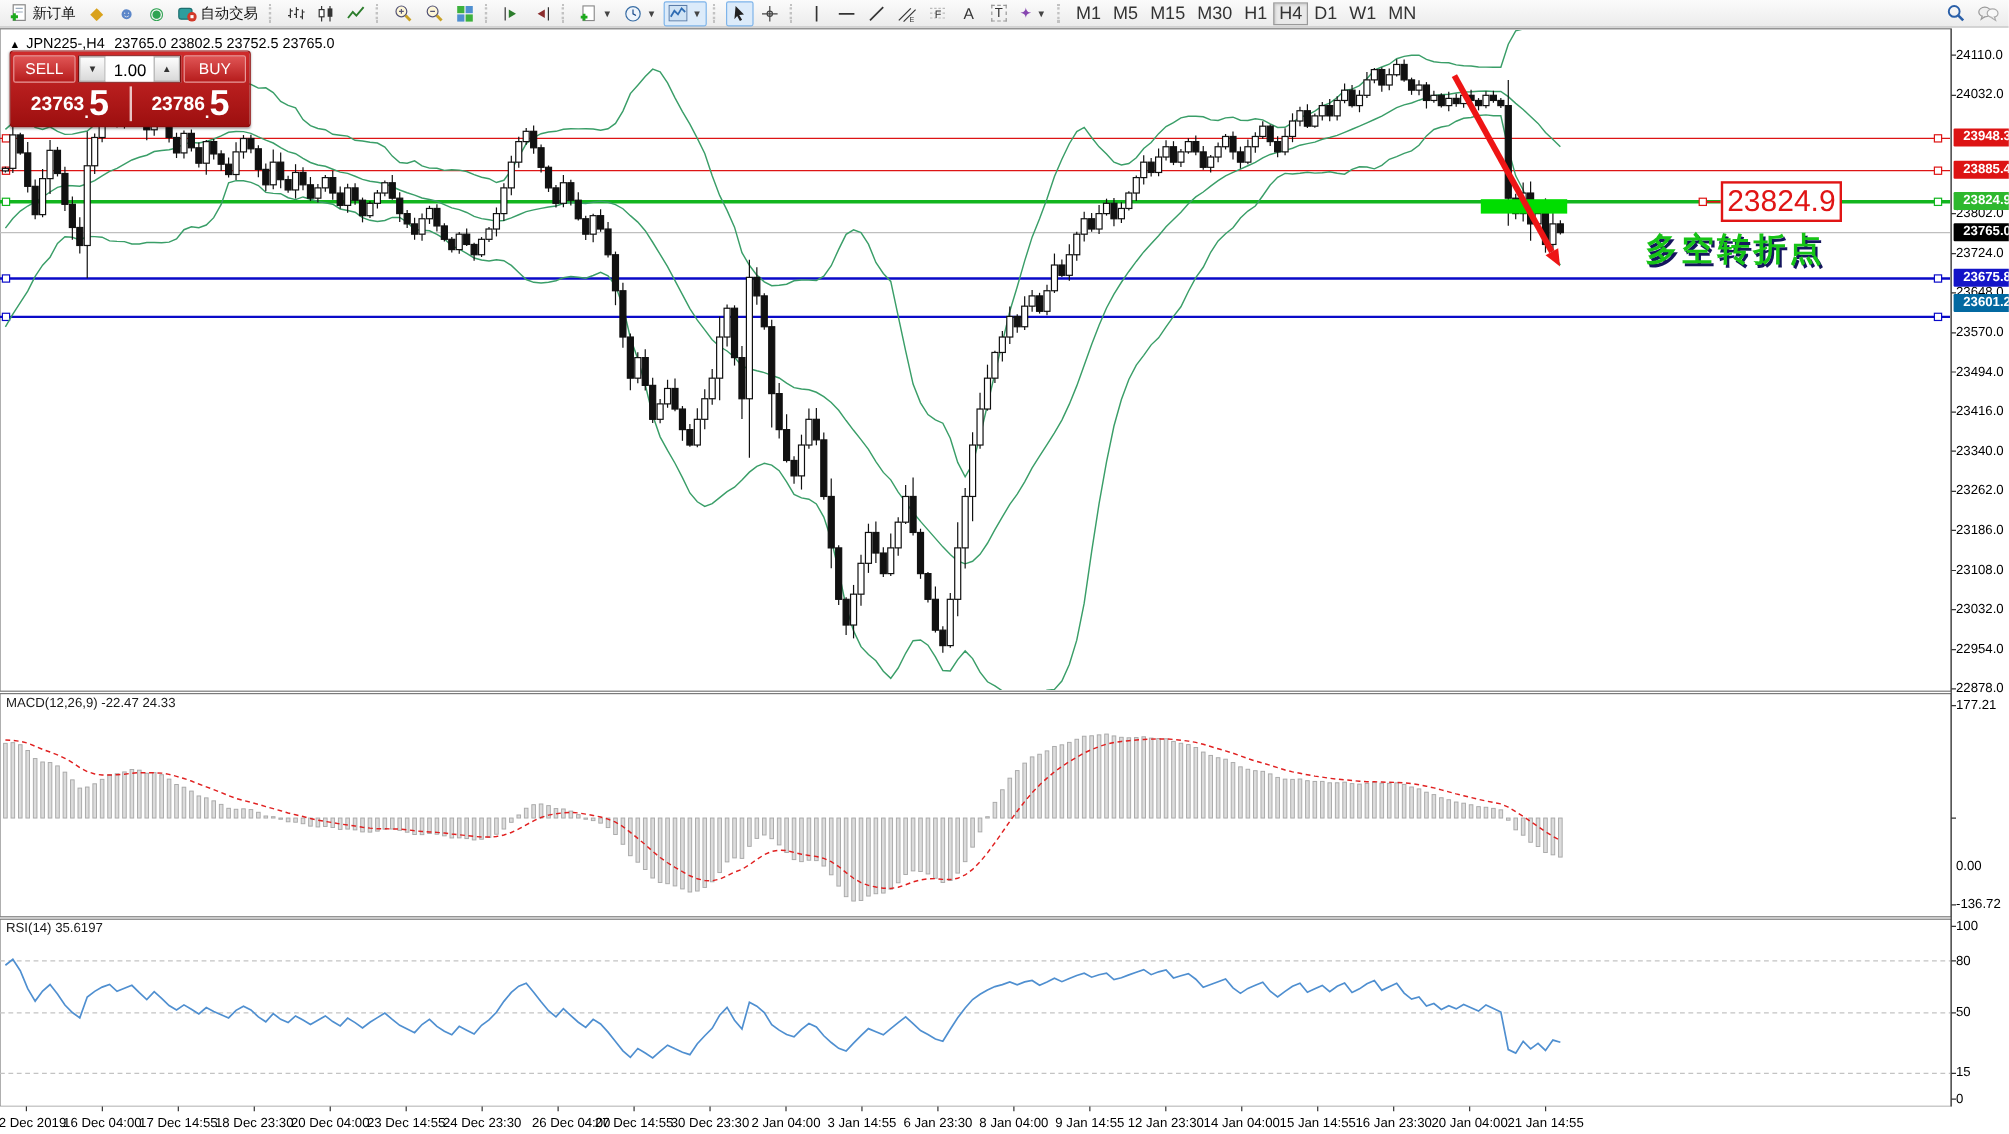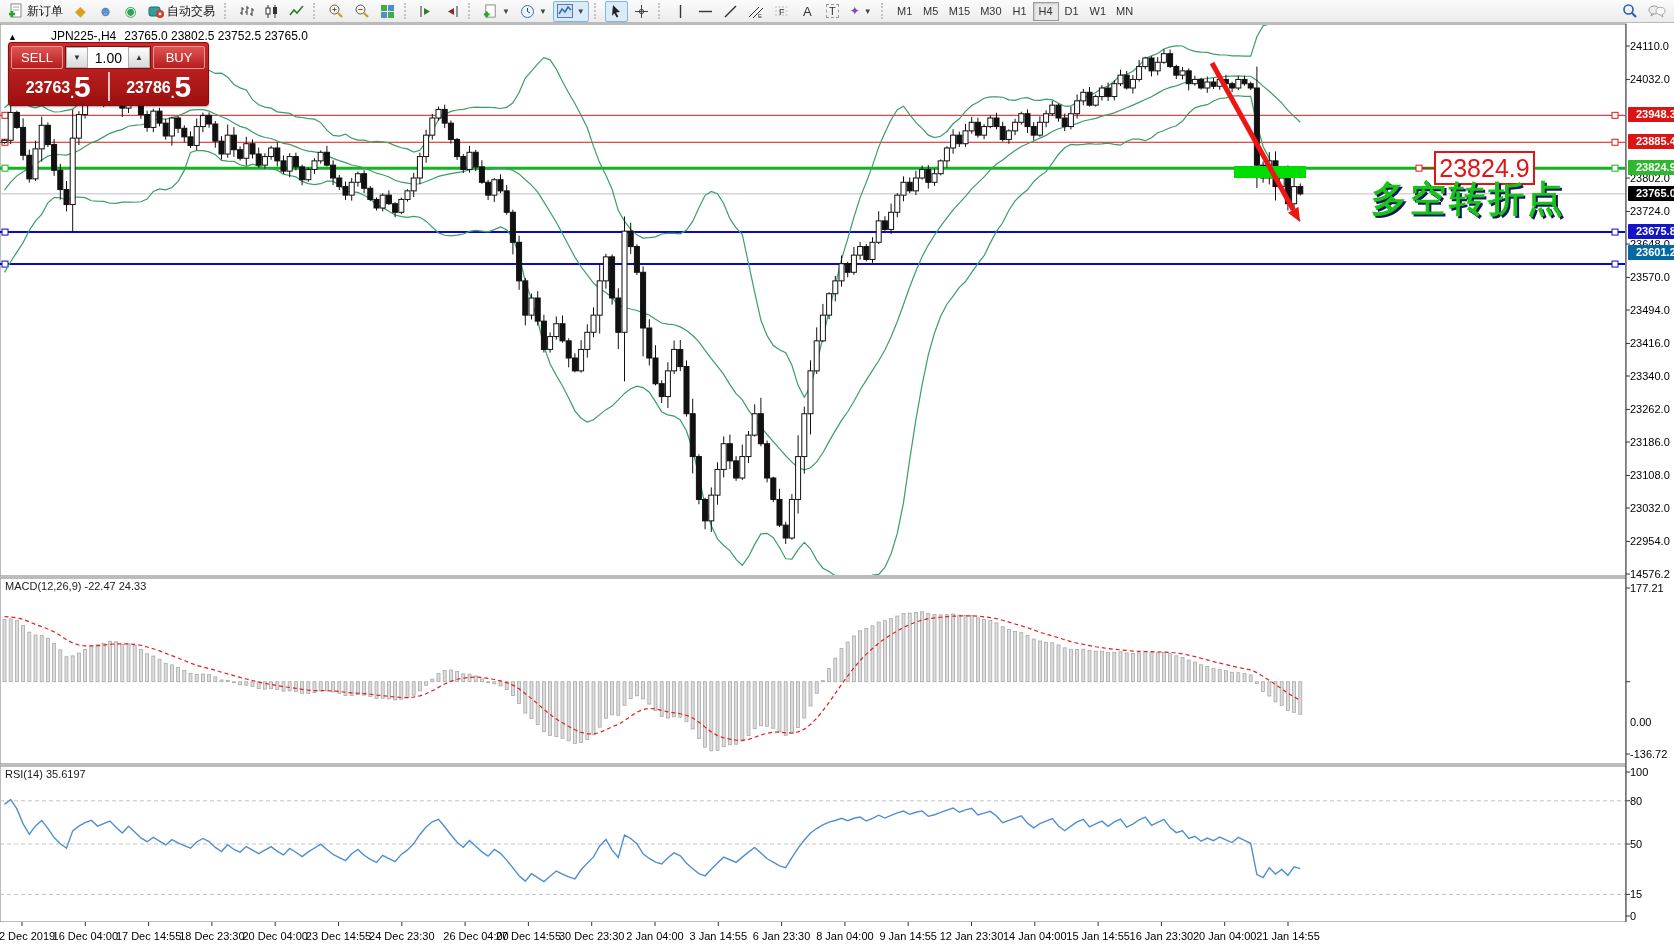--- a/index.html
+++ b/index.html
@@ -10,28 +10,28 @@
   
   #toolbar { position:absolute; left:0; top:0; width:1674px; height:23px;
     background:linear-gradient(#fbfbfb,#ececec); border-bottom:1px solid #b9b9b9;
     display:flex; align-items:center; padding:0 4px; gap:2px; z-index:50; }
   .tb-btn { height:21px; min-width:23px; display:flex; align-items:center; justify-content:center;
     gap:3px; padding:0 3px; border:1px solid transparent; border-radius:2px; font-size:12px; color:#222; cursor:default; }
   .tb-btn.pressed { background:#dcebfa; border:1px solid #7eb4ea; }
   .tb-label { font-size:12px; color:#111; }
   .tb-sep { width:6px; height:16px; border-left:2px dotted #c2c2c2; margin:0 3px; }
   .tf-btn { height:19px; min-width:26px; display:flex; align-items:center; justify-content:center;
-    font-size:11px; color:#333; border:1px solid transparent; padding:0 4px; }
+    font-size:15px; color:#333; border:1px solid transparent; padding:0 4px; }
   .tf-btn.active { background:#e9e9e9; border:1px solid #9a9a9a; box-shadow:inset 1px 1px 2px #c9c9c9; }
   .tb-spacer { flex:1; }
   .dd { font-size:8px; color:#444; margin-left:1px; }
 
   
   #chart-header { position:absolute; left:8px; top:29px; font-size:12px; color:#000; z-index:20; }
-  #chart-header .sym { margin-right:8px;margin-left:29px; }
+  #chart-header .sym { margin-right:8px; }
 
   
   #trade-panel { position:absolute; left:8px; top:42px; width:201px; height:64px; z-index:40;
     background:linear-gradient(#cf2b2b,#9d0f0f); border:1px solid #8c0d0d; border-radius:3px;
     box-shadow:0 1px 2px rgba(0,0,0,.35); }
   #tp-top { display:flex; height:27px; align-items:center; padding:2px 15px 0 2px; gap:2px; }
   .tp-btn { flex:0 0 52px; height:23px; display:flex; align-items:center; justify-content:center;
     color:#fff; font-size:13px; background:linear-gradient(#e05555,#b61c1c);
     border:1px solid #e89a9a; border-radius:2px; }
   #tp-vol { flex:1; height:23px; display:flex; background:#fff; border:1px solid #7a1010; }
@@ -49,21 +49,21 @@
   .pane-label { position:absolute; left:5px; font-size:11px; color:#1a1a1a; z-index:15; }
   #axis-col { position:absolute; left:1626px; top:0; width:48px; height:945px; z-index:18; }
   .ax-tick { position:absolute; left:4px; font-size:11px; color:#000; transform:translateY(-6px); }
   .price-tag { position:absolute; left:2px; height:15px; padding:0 8px; color:#fff; font-size:11px;
     font-weight:bold; line-height:15px; transform:translateY(-8px); border-radius:1px; }
   .time-label { position:absolute; top:930px; font-size:11px; color:#000; transform:translateX(-50%); white-space:nowrap; z-index:12; }
 
   
   #callout { position:absolute; left:1434px; top:151px; width:101px; height:34px; background:#fff;
     border:2px solid #e01515; color:#e01515; font-size:25px; text-align:center; line-height:30px; z-index:30; }
-  #turning { position:absolute; left:1371px; top:175px; font-size:36px; font-weight:bold; color:#17c417;
+  #turning { position:absolute; left:1371px; top:190px; font-size:27px; font-weight:bold; color:#17c417;
     letter-spacing:3px; text-shadow:2px 2px 0 #15155e; z-index:30; }
 
   svg text { font-family:"Liberation Sans", sans-serif; }
   #plot { position:absolute; left:0; top:0; z-index:5; }
 </style>
 </head>
 <body>
 
 <div id="app">
 
@@ -1039,21 +1039,21 @@
       <div class="ax-tick" style="top: 244.003px;">23648.0</div>
       <div class="ax-tick" style="top: 277.432px;">23570.0</div>
       <div class="ax-tick" style="top: 310.004px;">23494.0</div>
       <div class="ax-tick" style="top: 343.433px;">23416.0</div>
       <div class="ax-tick" style="top: 376.005px;">23340.0</div>
       <div class="ax-tick" style="top: 409.434px;">23262.0</div>
       <div class="ax-tick" style="top: 442.006px;">23186.0</div>
       <div class="ax-tick" style="top: 475.435px;">23108.0</div>
       <div class="ax-tick" style="top: 508.007px;">23032.0</div>
       <div class="ax-tick" style="top: 541.436px;">22954.0</div>
-      <div class="ax-tick" style="top: 574.008px;">14576.2</div>
+      <div class="ax-tick" style="top: 574.008px;">22878.0</div>
       <div class="price-tag" style="top: 115.301px; background: rgb(221, 20, 20);">23948.3</div>
       <div class="price-tag" style="top: 142.259px; background: rgb(221, 20, 20);">23885.4</div>
       <div class="price-tag" style="top: 168.187px; background: rgb(46, 184, 46);">23824.9</div>
       <div class="price-tag" style="top: 193.859px; background: rgb(0, 0, 0);">23765.0</div>
       <div class="price-tag" style="top: 232.088px; background: rgb(20, 20, 200);">23675.8</div>
       <div class="price-tag" style="top: 253px; background: #0369a1;">23601.2</div>
       <div class="ax-tick" style="top: 588px;">177.21</div>
       <div class="ax-tick" style="top: 722px;">0.00</div>
       <div class="ax-tick" style="top: 754px;">-136.72</div>
       <div class="ax-tick" style="top: 772px;">100</div>

